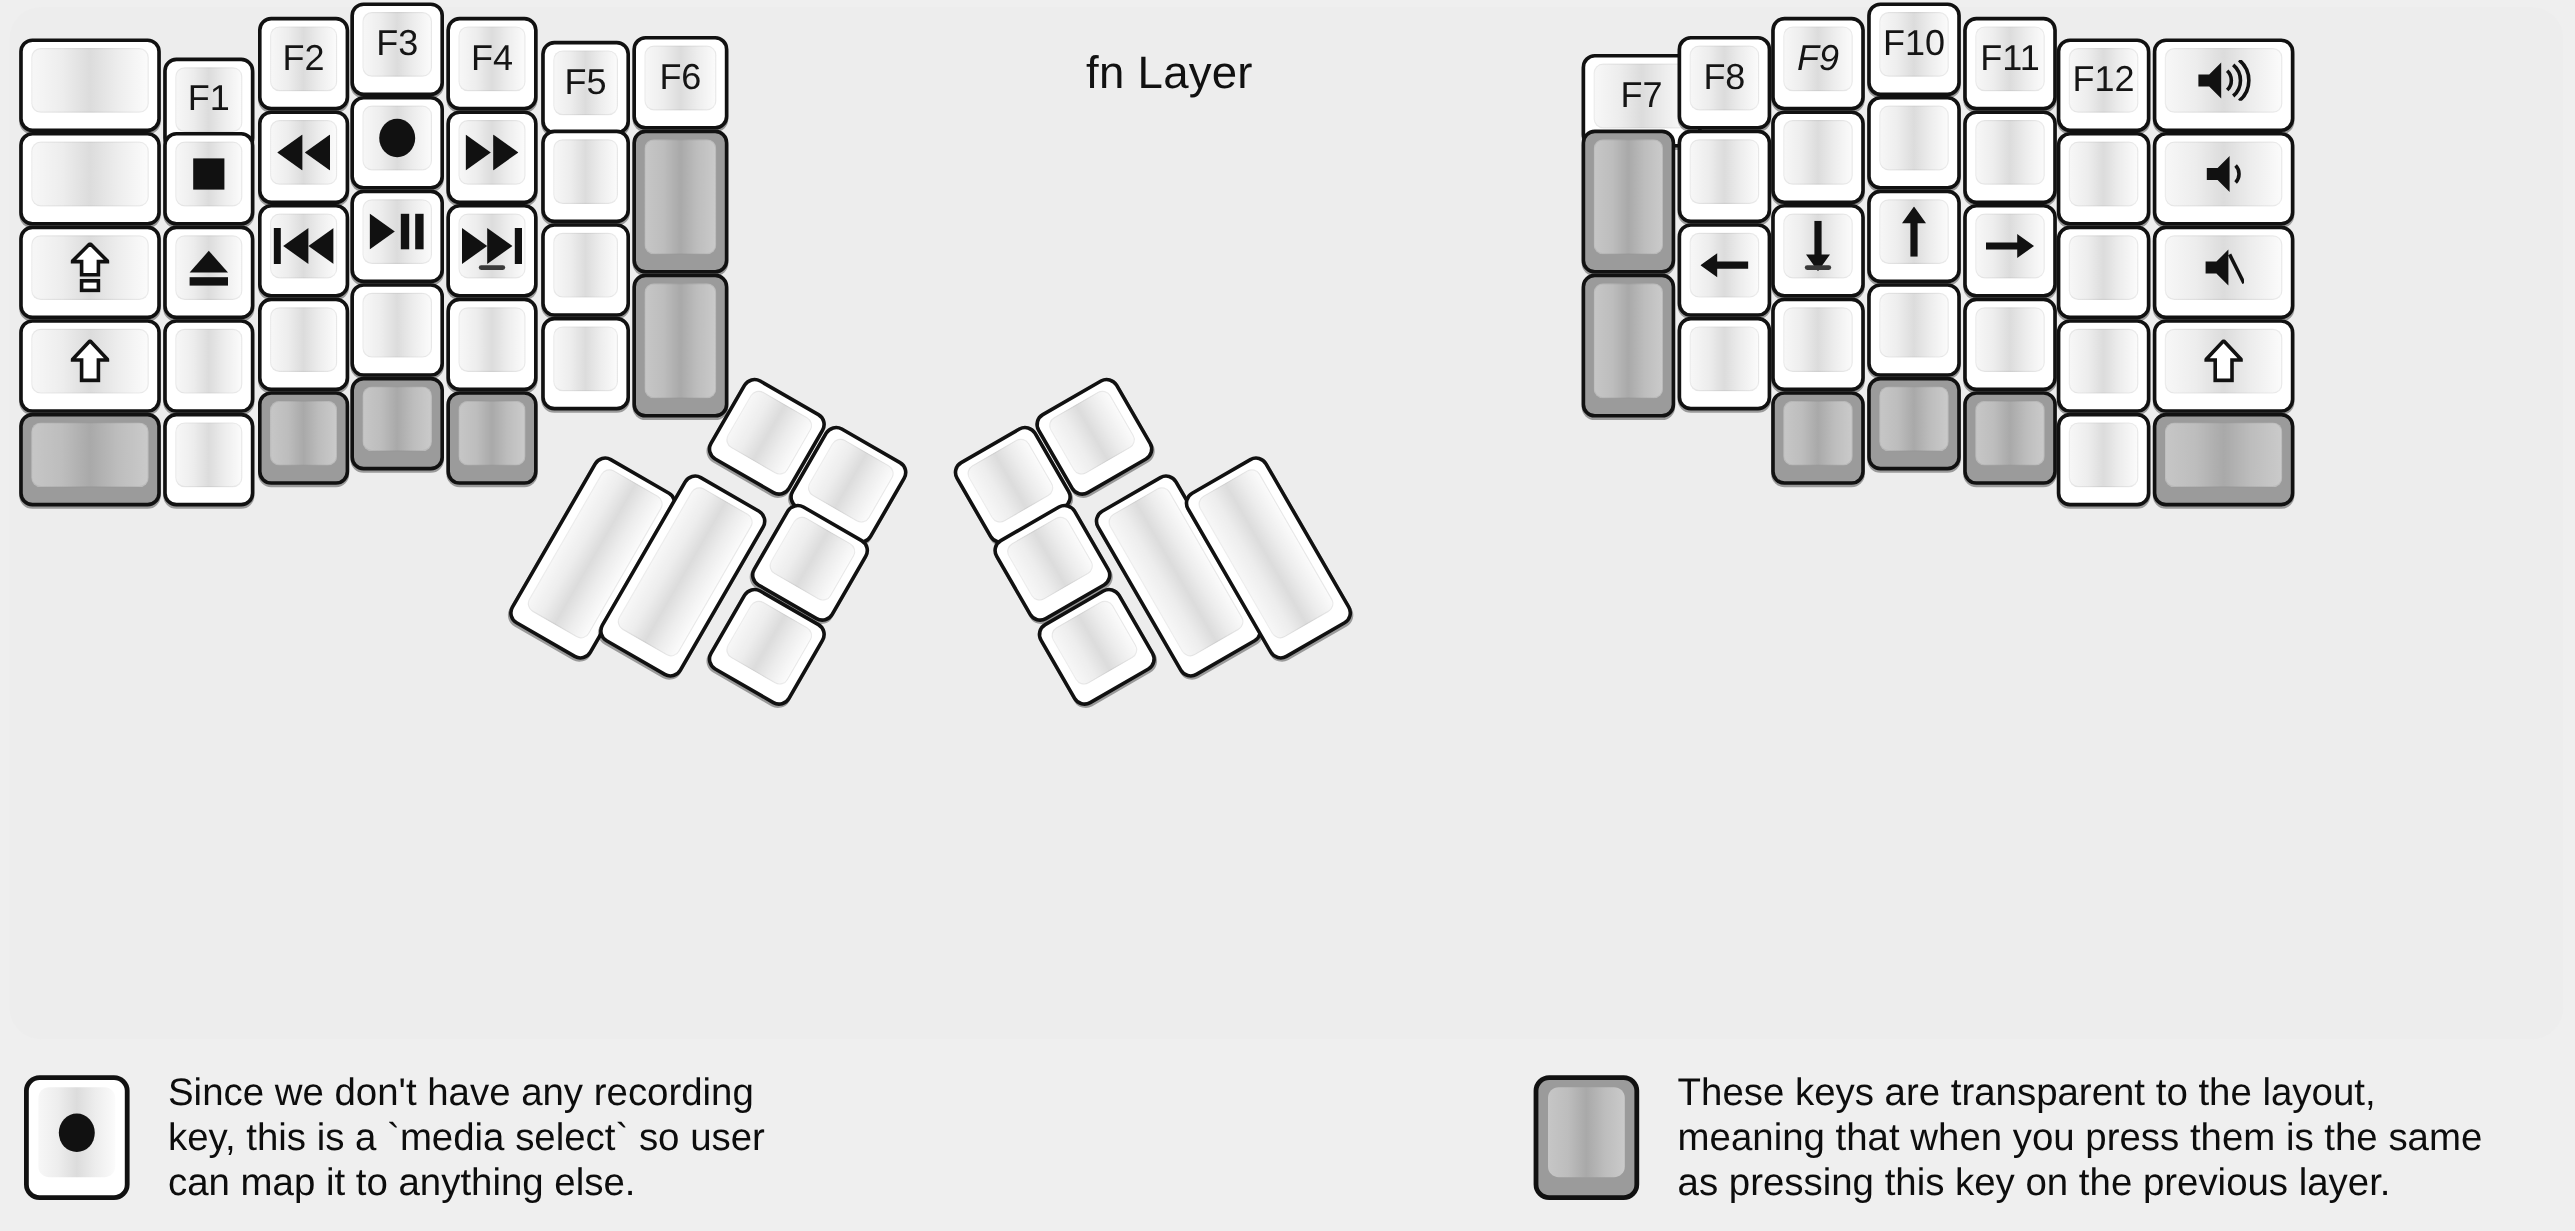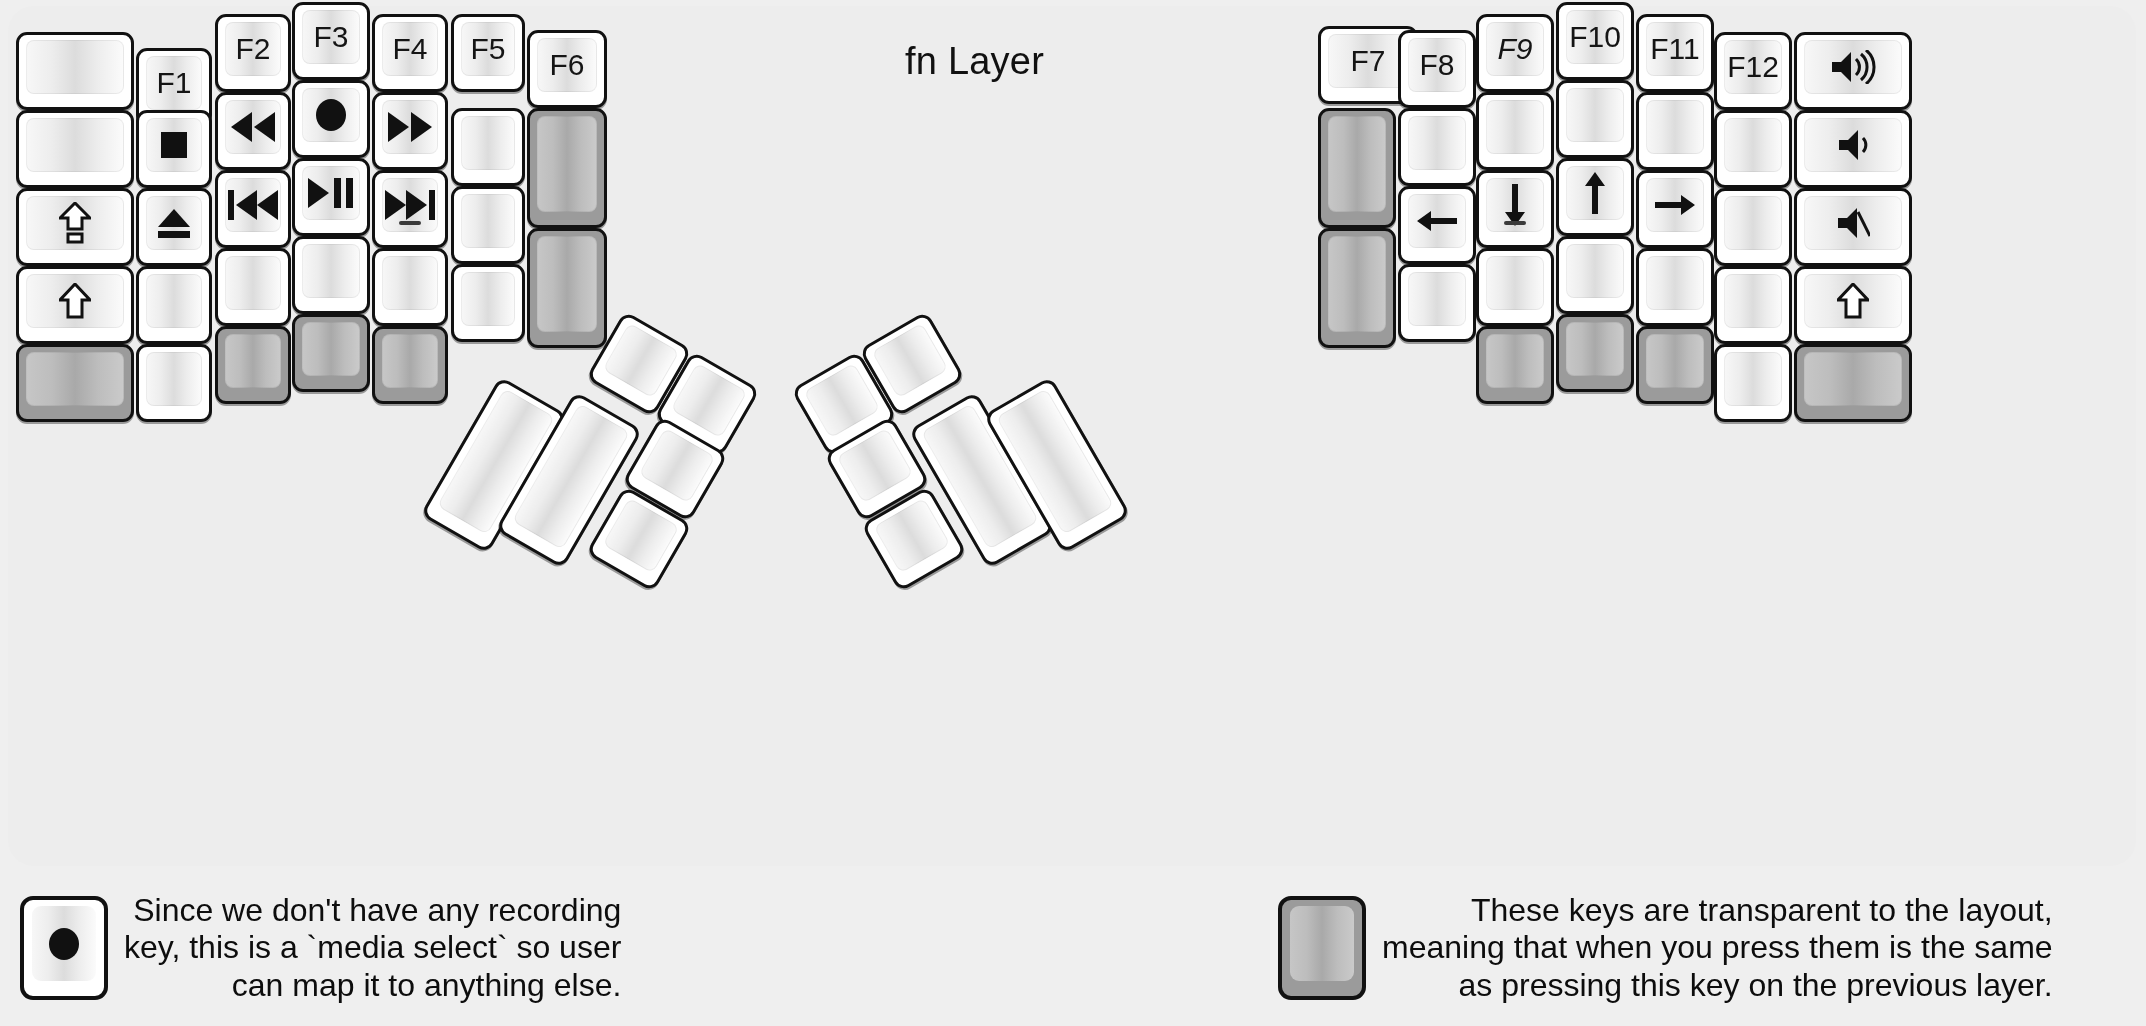--- a/index.html
+++ b/index.html
@@ -71,23 +71,22 @@
   .legend-key .inner{
     position:absolute;left:8px;right:8px;top:6px;bottom:15px;border-radius:9px;
     background:linear-gradient(90deg,#f7f7f7 0%,#ededed 26%,#dcdcdc 50%,#ededed 74%,#fbfbfb 100%);
     display:flex;align-items:center;justify-content:center;
   }
   .legend-key.trans{background:#9b9b9b;}
   .legend-key.trans .inner{
     background:linear-gradient(90deg,#c6c6c6 0%,#bdbdbd 26%,#a9a9a9 50%,#bdbdbd 74%,#cacaca 100%);
   }
   .legend-text{
-    margin-left:16px;font-size:32px;color:#0d0d0d;line-height:1.17;
+    margin-left:32px;font-size:32px;color:#0d0d0d;line-height:1.17;
     white-space:pre-line;
-    text-align:right;
   }
   svg{display:block;}
 </style>
 </head>
 <body>
 
 <div id="root">
 
   <div id="board-frame"></div>
 
@@ -241,21 +240,21 @@
           </span>
         </div>
         <div class="homing"></div>
       </div>
       <div class="key" style="left: 372px; top: 248px; width: 76px; height: 78px;">
         <div class="inner"></div>
       </div>
       <div class="key trans" style="left: 372px; top: 326px; width: 76px; height: 78px;">
         <div class="inner"></div>
       </div>
-      <div class="key" style="left: 451px; top: 14px; width: 74px; height: 78px;">
+      <div class="key" style="left: 451px; top: 34px; width: 74px; height: 78px;">
         <div class="inner">
           <span class="lbl">F5</span>
         </div>
       </div>
       <div class="key" style="left: 451px; top: 108px; width: 74px; height: 78px;">
         <div class="inner"></div>
       </div>
       <div class="key" style="left: 451px; top: 186px; width: 74px; height: 78px;">
         <div class="inner"></div>
       </div>
@@ -266,21 +265,21 @@
         <div class="inner">
           <span class="lbl">F6</span>
         </div>
       </div>
       <div class="key trans" style="left: 527px; top: 108px; width: 80px; height: 120px;">
         <div class="inner"></div>
       </div>
       <div class="key trans" style="left: 527px; top: 228px; width: 80px; height: 120px;">
         <div class="inner"></div>
       </div>
-      <div class="key" style="left: 1318px; top: 26px; width: 100px; height: 78px;">
+      <div class="key" style="left: 1318px; top: 45px; width: 100px; height: 78px;">
         <div class="inner">
           <span class="lbl">F7</span>
         </div>
       </div>
       <div class="key trans" style="left: 1318px; top: 108px; width: 78px; height: 120px;">
         <div class="inner"></div>
       </div>
       <div class="key trans" style="left: 1318px; top: 228px; width: 78px; height: 120px;">
         <div class="inner"></div>
       </div>

